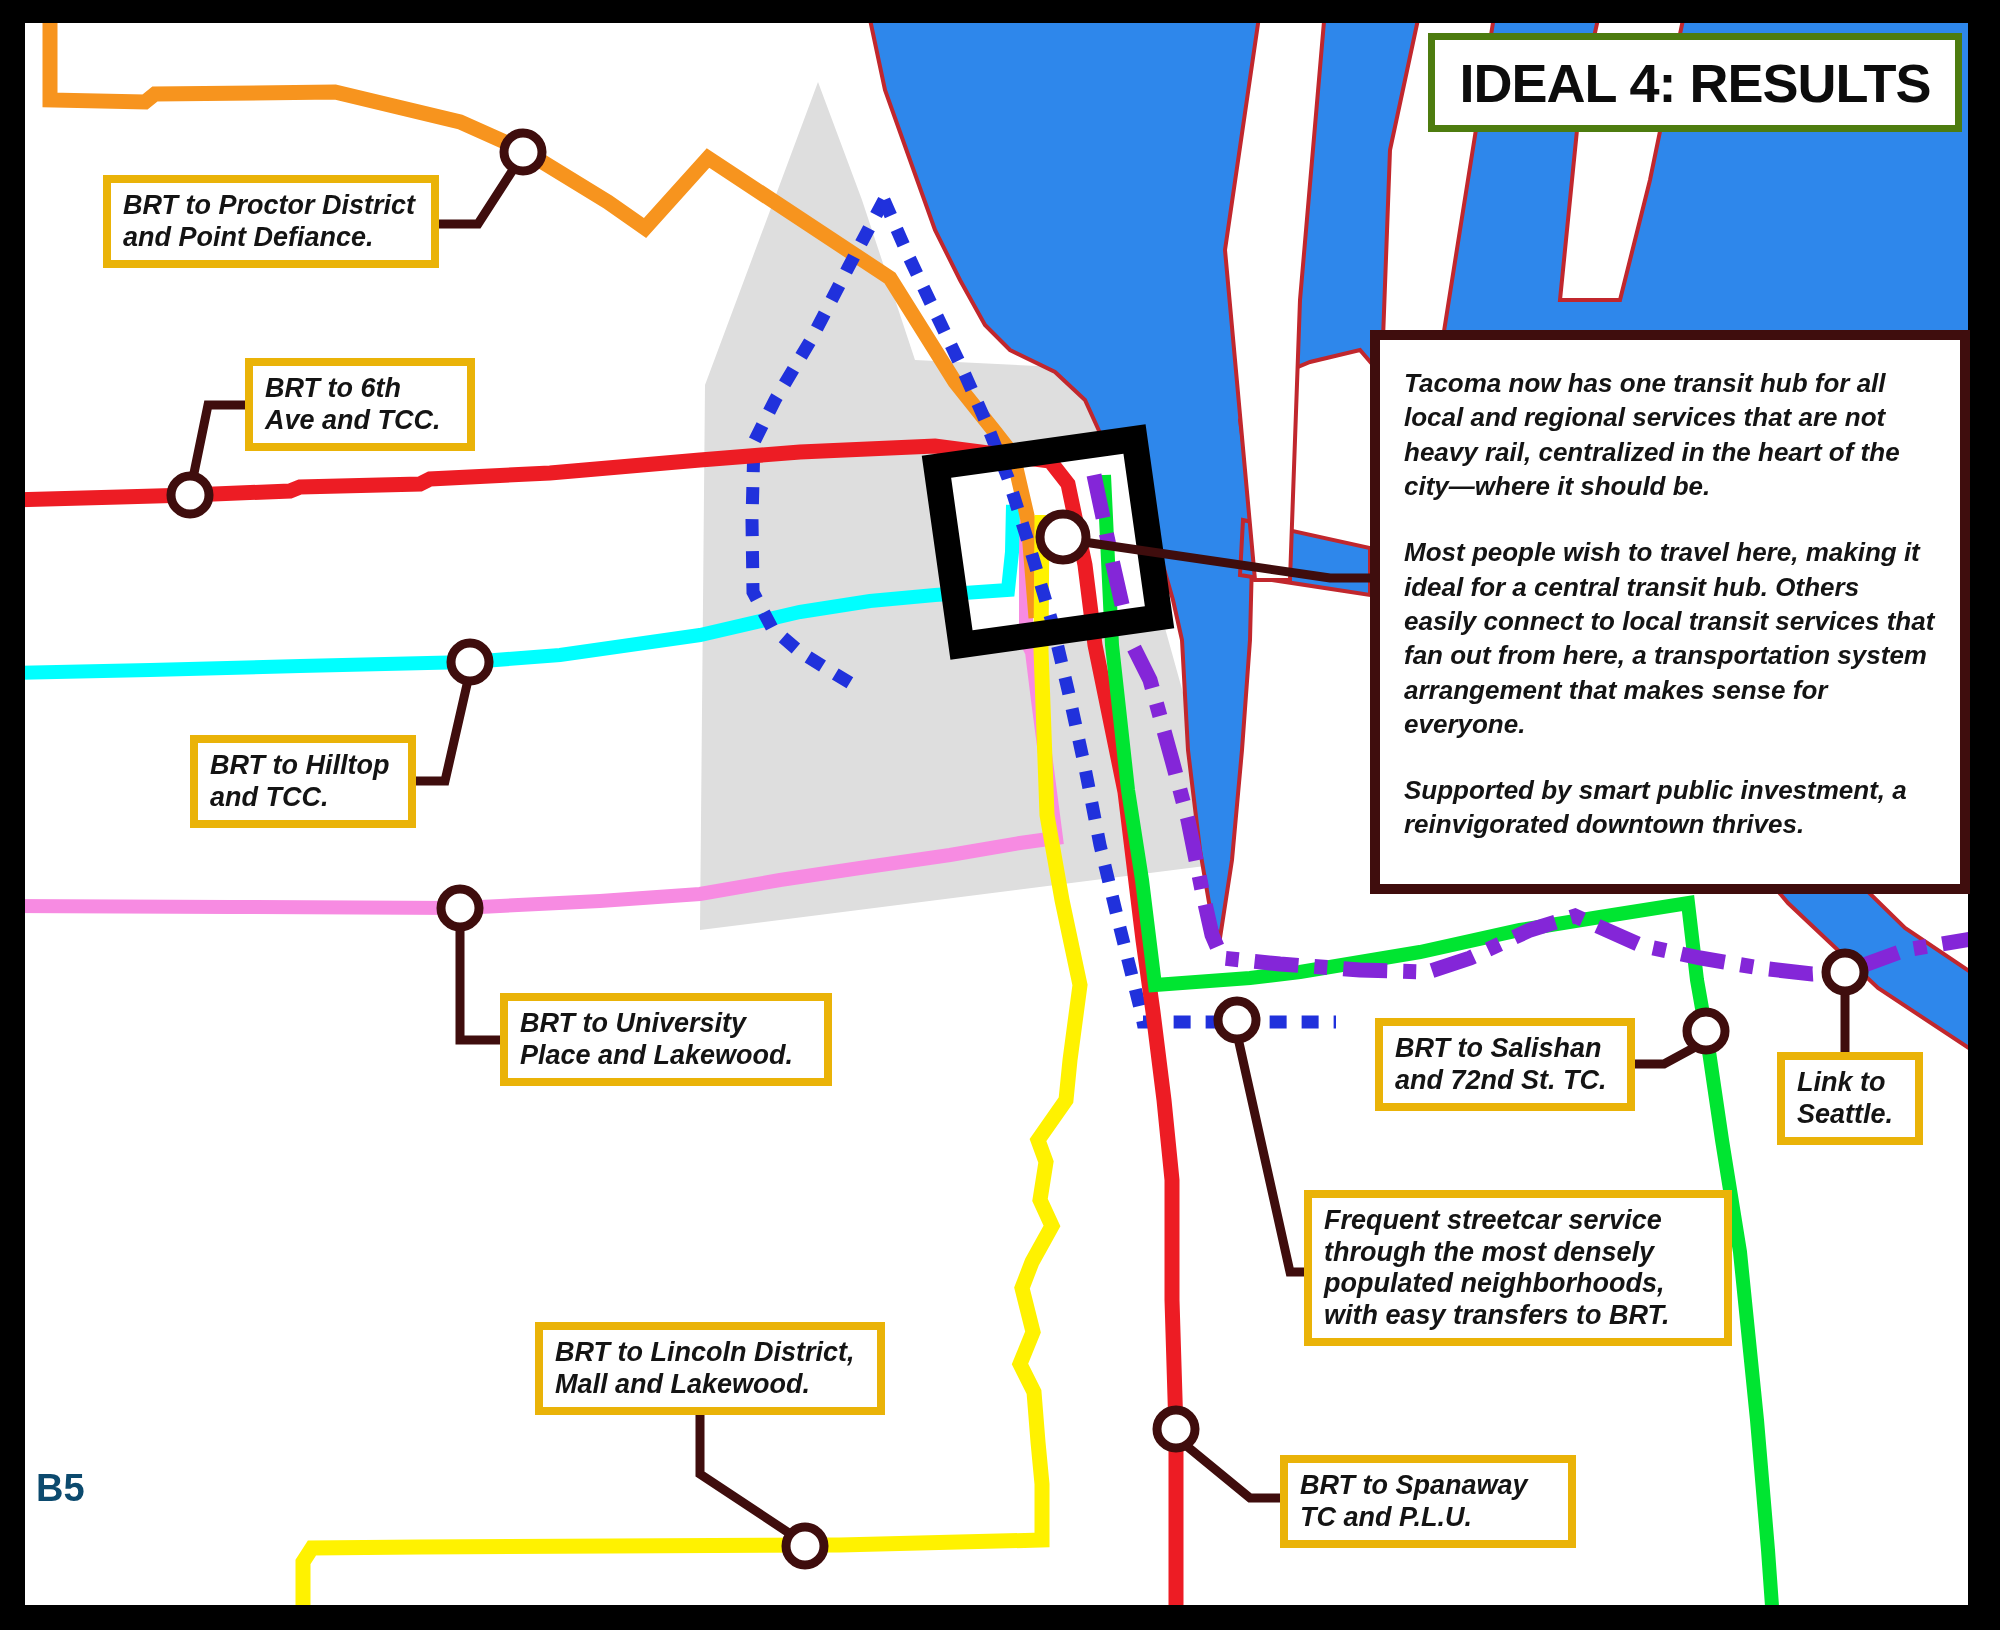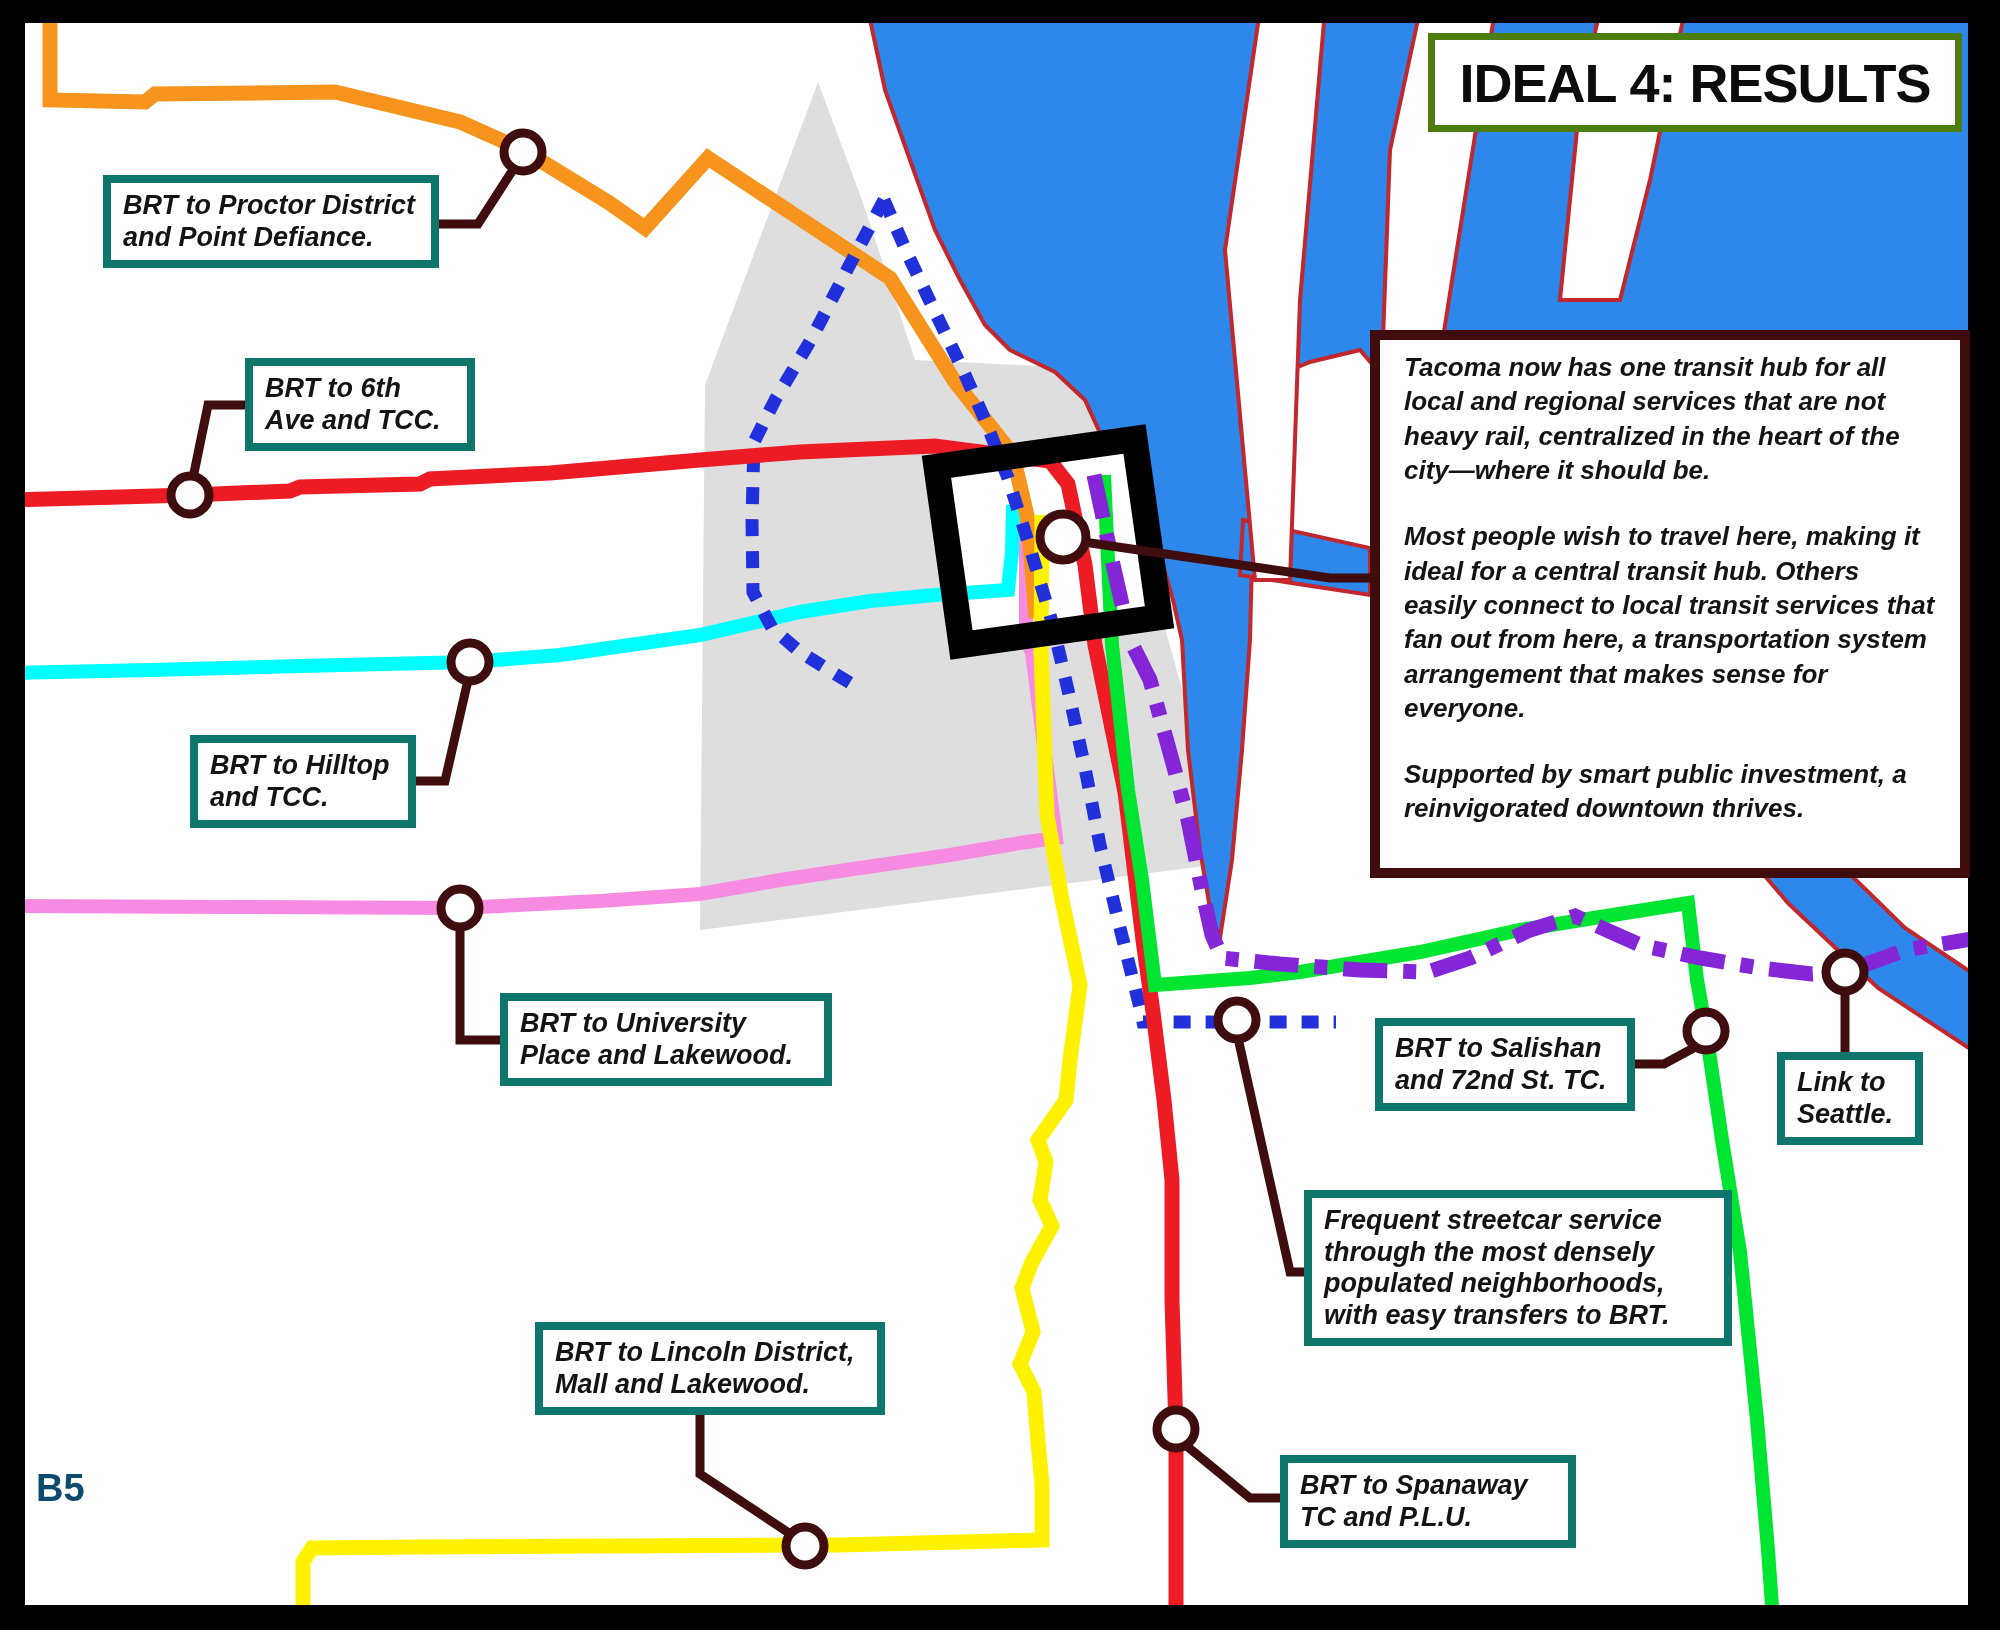--- a/index.html
+++ b/index.html
@@ -1,28 +1,28 @@
 <!DOCTYPE html>
 <html><head>
 <meta charset="utf-8">
 <style>
   html,body{margin:0;padding:0;background:#222;}
   #stage{position:relative;width:2000px;height:1630px;background:#fff;overflow:hidden;
          font-family:"Liberation Sans",sans-serif;}
   #mapsvg{position:absolute;left:0;top:0;}
-  .label{position:absolute;background:#fff;border:8px solid #0f766e;color:#141414;
+  .label{position:absolute;background:#fff;border:8px solid #eab308;color:#141414;
          font:italic 700 27px/1.17 "Liberation Sans",sans-serif;
          padding:7px 12px;box-sizing:border-box;z-index:5;}
   .title-box{position:absolute;left:1428px;top:33px;width:534px;height:99px;
          background:#fff;border:7px solid #4d7c0f;box-sizing:border-box;z-index:6;
          display:flex;align-items:center;justify-content:center;
          font:700 54px/1 "Liberation Sans",sans-serif;color:#0c0c0c;letter-spacing:-1px;}
   .info-box{position:absolute;left:1370px;top:330px;width:600px;min-height:500px;
          background:#fff;border:10px solid #3F0D0D;box-sizing:border-box;z-index:5;
-         padding:10px 24px 10px 24px;color:#141414;
+         padding:26px 24px 10px 24px;color:#141414;
          font:italic 700 26px/1.32 "Liberation Sans",sans-serif;}
   .info-box p{margin:0 0 32px 0;}
   .page-code{position:absolute;left:36px;top:1469px;z-index:6;color:#0c4a6e;
          font:700 38px/1 "Liberation Sans",sans-serif;}
 </style>
 </head>
 <body>
 
 <div id="stage">
 

